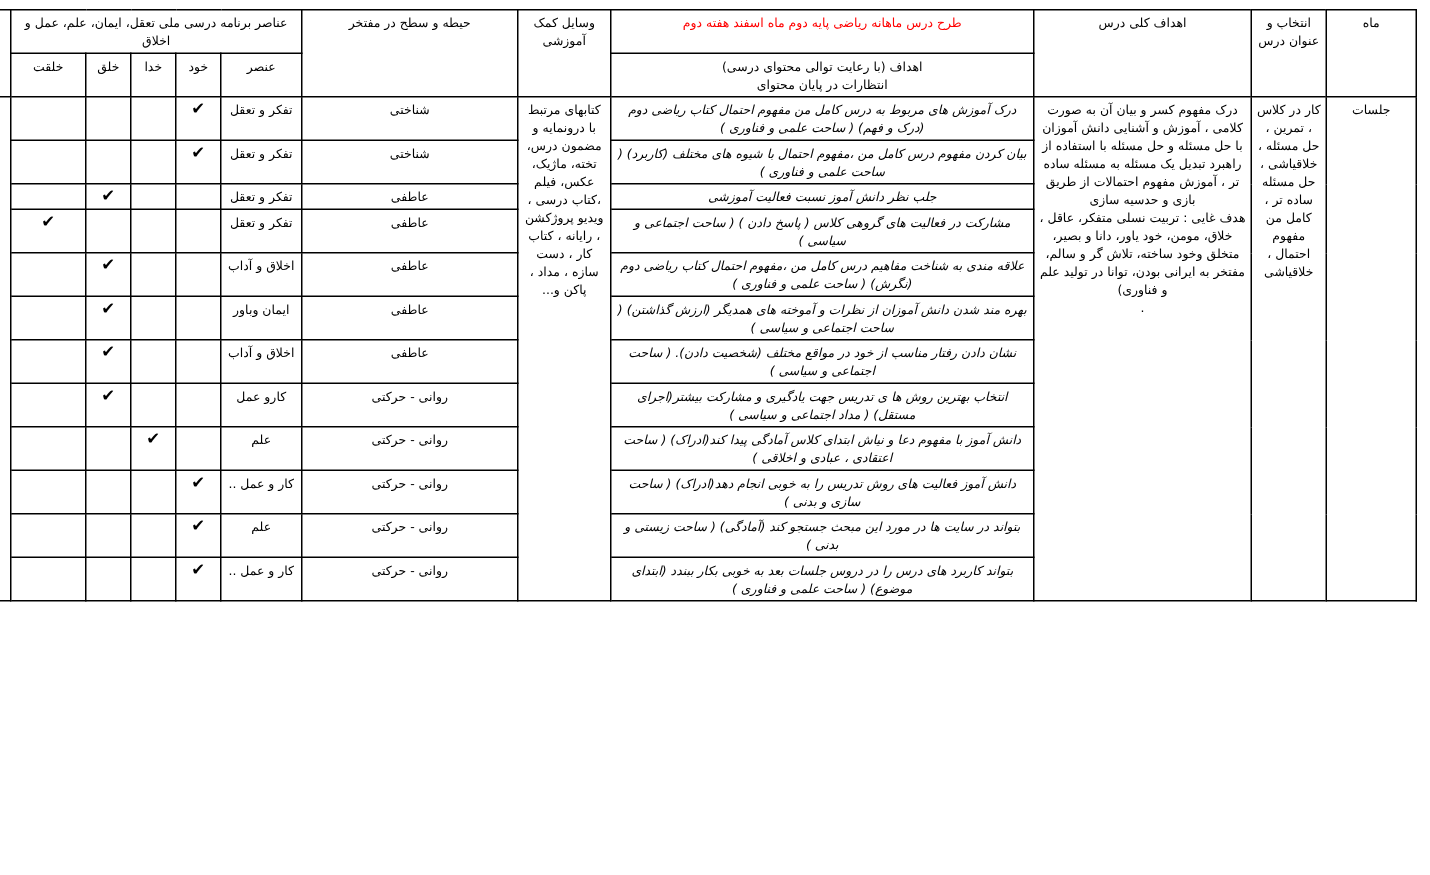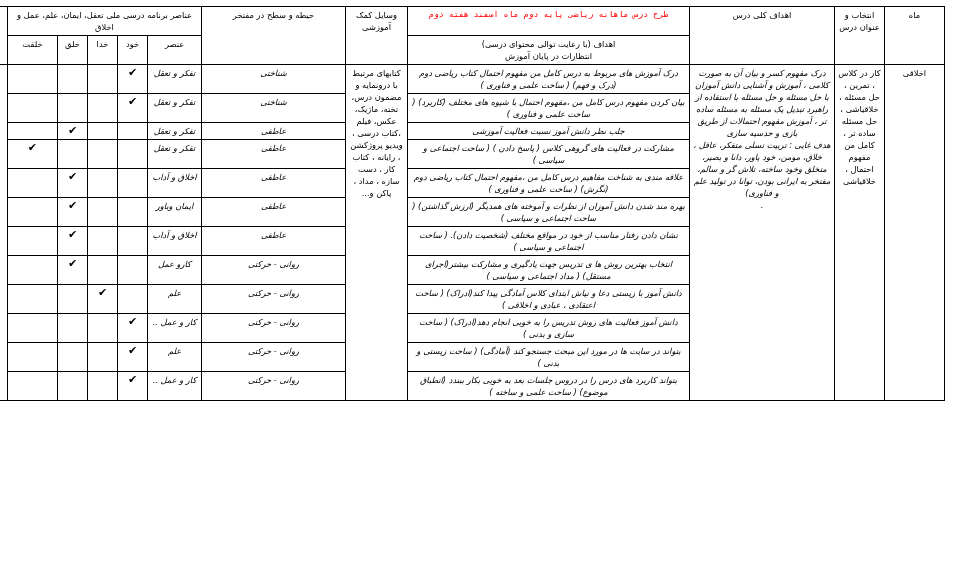--- a/index.html
+++ b/index.html
@@ -46,21 +46,20 @@
     margin-left: 32px;
   }
   .title-cell {
     color: #ff0000;
     font-weight: bold;
     font-size: 11px;
     text-align: center;
     vertical-align: middle;
     letter-spacing: 0px;
     white-space: nowrap;
-    font-family: Liberation Mono, monospace;
   }
   .subtitle-cell {
     text-align: center;
     vertical-align: middle;
     font-size: 8.6px;
     line-height: 1.6;
     padding-top: 3px;
     padding-bottom: 3px;
   }
   .goal-cell {
@@ -68,41 +67,39 @@
     text-align-last: center;
     vertical-align: middle;
     padding: 3px 6px;
     font-size: 8.4px;
     line-height: 1.6;
     font-style: italic;
   }
   .elem-cell, .domain-cell {
     vertical-align: middle;
     text-align: center;
-    font-style: italic;
   }
   .check-cell {
     vertical-align: middle;
     text-align: center;
     font-size: 10px;
     line-height: 1;
   }
   .check-mark {
     display: inline-block;
     font-size: 11px;
     line-height: 1;
     color: #000;
   }
   .side-cell {
     vertical-align: top;
     text-align: center;
     font-size: 8.4px;
     line-height: 1.7;
     padding-top: 4px;
-    font-style: italic;
   }
   .aids-cell {
     vertical-align: top;
     text-align: center;
     font-size: 8.3px;
     line-height: 1.75;
     padding-top: 4px;
   }
   .month-cell {
     vertical-align: top;
@@ -158,33 +155,33 @@
       <td class="title-cell">طرح درس ماهانه ریاضی پایه دوم ماه اسفند هفته دوم</td>
       <td class="hdr" rowspan="2">وسایل کمک آموزشی</td>
       <td class="hdr el-head" rowspan="2">حیطه و سطح در مفتخر</td>
       <td class="hdr" colspan="5">عناصر برنامه درسی ملی تعقل، ایمان، علم، عمل و اخلاق</td>
       <td class="hdr" rowspan="2">تکلیف</td>
     </tr>
 
     <tr>
       <td class="subtitle-cell">
         <div>اهداف (با رعایت توالی محتوای درسی)</div>
-        <div>انتظارات در پایان آموزش</div>
+        <div>انتظارات در پایان محتوای</div>
       </td>
       <td class="hdr el-head">عنصر</td>
       <td class="hdr el-head">خود</td>
       <td class="hdr el-head">خدا</td>
       <td class="hdr el-head">خلق</td>
       <td class="hdr el-head">خلقت</td>
     </tr>
 
     </tbody>
       <tbody id="body-rows">
         <tr>
-          <td class="month-cell" rowspan="12">اخلاقی</td>
+          <td class="month-cell" rowspan="12">جلسات</td>
           <td class="subject-cell" rowspan="12">کار در کلاس ، تمرین ، حل مسئله ، خلاقیاشی ، حل مسئله ساده تر ، کامل من مفهوم احتمال ، خلاقیاشی</td>
           <td class="side-cell" rowspan="12">
             <div>درک مفهوم کسر و بیان آن به صورت کلامی ، آموزش و آشنایی دانش آموزان با حل مسئله و حل مسئله با استفاده از راهبرد تبدیل یک مسئله به مسئله ساده تر ، آموزش مفهوم احتمالات از طریق بازی و حدسیه سازی</div>
             <div>هدف غایی : تربیت نسلی متفکر، عاقل ، خلاق، مومن، خود یاور، دانا و بصیر، متخلق وخود ساخته، تلاش گر و سالم، مفتخر به ایرانی بودن، توانا در تولید علم و فناوری)</div>
             <div>.</div>
           </td>
           <td class="goal-cell">درک آموزش های مربوط به درس کامل من مفهوم احتمال کتاب ریاضی دوم (درک و فهم) ( ساحت علمی و فناوری )</td>
           <td class="aids-cell" rowspan="12">کتابهای مرتبط با درونمایه و مضمون درس، تخته، ماژیک، عکس، فیلم ،کتاب درسی ، ویدیو پروژکشن ، رایانه ، کتاب کار ، دست سازه ، مداد ، پاکن و...</td>
           <td class="domain-cell">شناختی</td>
           <td class="elem-cell">تفکر و تعقل</td>
@@ -256,21 +253,21 @@
         <tr>
           <td class="goal-cell">انتخاب بهترین روش ها ی تدریس جهت یادگیری و مشارکت بیشتر(اجرای مستقل) ( مداد اجتماعی و سیاسی )</td>
           <td class="domain-cell">روانی - حرکتی</td>
           <td class="elem-cell">کارو عمل</td>
           <td class="check-cell"></td>
           <td class="check-cell"></td>
           <td class="check-cell"><span class="check-mark">✔</span></td>
           <td class="check-cell"></td>
         </tr>
         <tr>
-          <td class="goal-cell">دانش آموز با زیستی دعا و نیاش ابتدای کلاس آمادگی پیدا کند(ادراک) ( ساحت اعتقادی ، عبادی و اخلاقی )</td>
+          <td class="goal-cell">دانش آموز با مفهوم دعا و نیاش ابتدای کلاس آمادگی پیدا کند(ادراک) ( ساحت اعتقادی ، عبادی و اخلاقی )</td>
           <td class="domain-cell">روانی - حرکتی</td>
           <td class="elem-cell">علم</td>
           <td class="check-cell"></td>
           <td class="check-cell"><span class="check-mark">✔</span></td>
           <td class="check-cell"></td>
           <td class="check-cell"></td>
         </tr>
         <tr>
           <td class="goal-cell">دانش آموز فعالیت های روش تدریس را به خوبی انجام دهد(ادراک)  ( ساحت سازی و بدنی )</td>
           <td class="domain-cell">روانی - حرکتی</td>
@@ -283,21 +280,21 @@
         <tr>
           <td class="goal-cell">بتواند در سایت ها در مورد این مبحث جستجو کند (آمادگی) ( ساحت زیستی و بدنی )</td>
           <td class="domain-cell">روانی - حرکتی</td>
           <td class="elem-cell">علم</td>
           <td class="check-cell"><span class="check-mark">✔</span></td>
           <td class="check-cell"></td>
           <td class="check-cell"></td>
           <td class="check-cell"></td>
         </tr>
         <tr>
-          <td class="goal-cell">بتواند کاربرد های درس را در دروس جلسات بعد به خوبی بکار ببندد (انطباق موضوع) ( ساحت علمی و ساخته )</td>
+          <td class="goal-cell">بتواند کاربرد های درس را در دروس جلسات بعد به خوبی بکار ببندد (ابتدای موضوع) ( ساحت علمی و فناوری )</td>
           <td class="domain-cell">روانی - حرکتی</td>
           <td class="elem-cell">کار و عمل ..</td>
           <td class="check-cell"><span class="check-mark">✔</span></td>
           <td class="check-cell"></td>
           <td class="check-cell"></td>
           <td class="check-cell"></td>
         </tr>
       </tbody>
   </table>
 </div>

